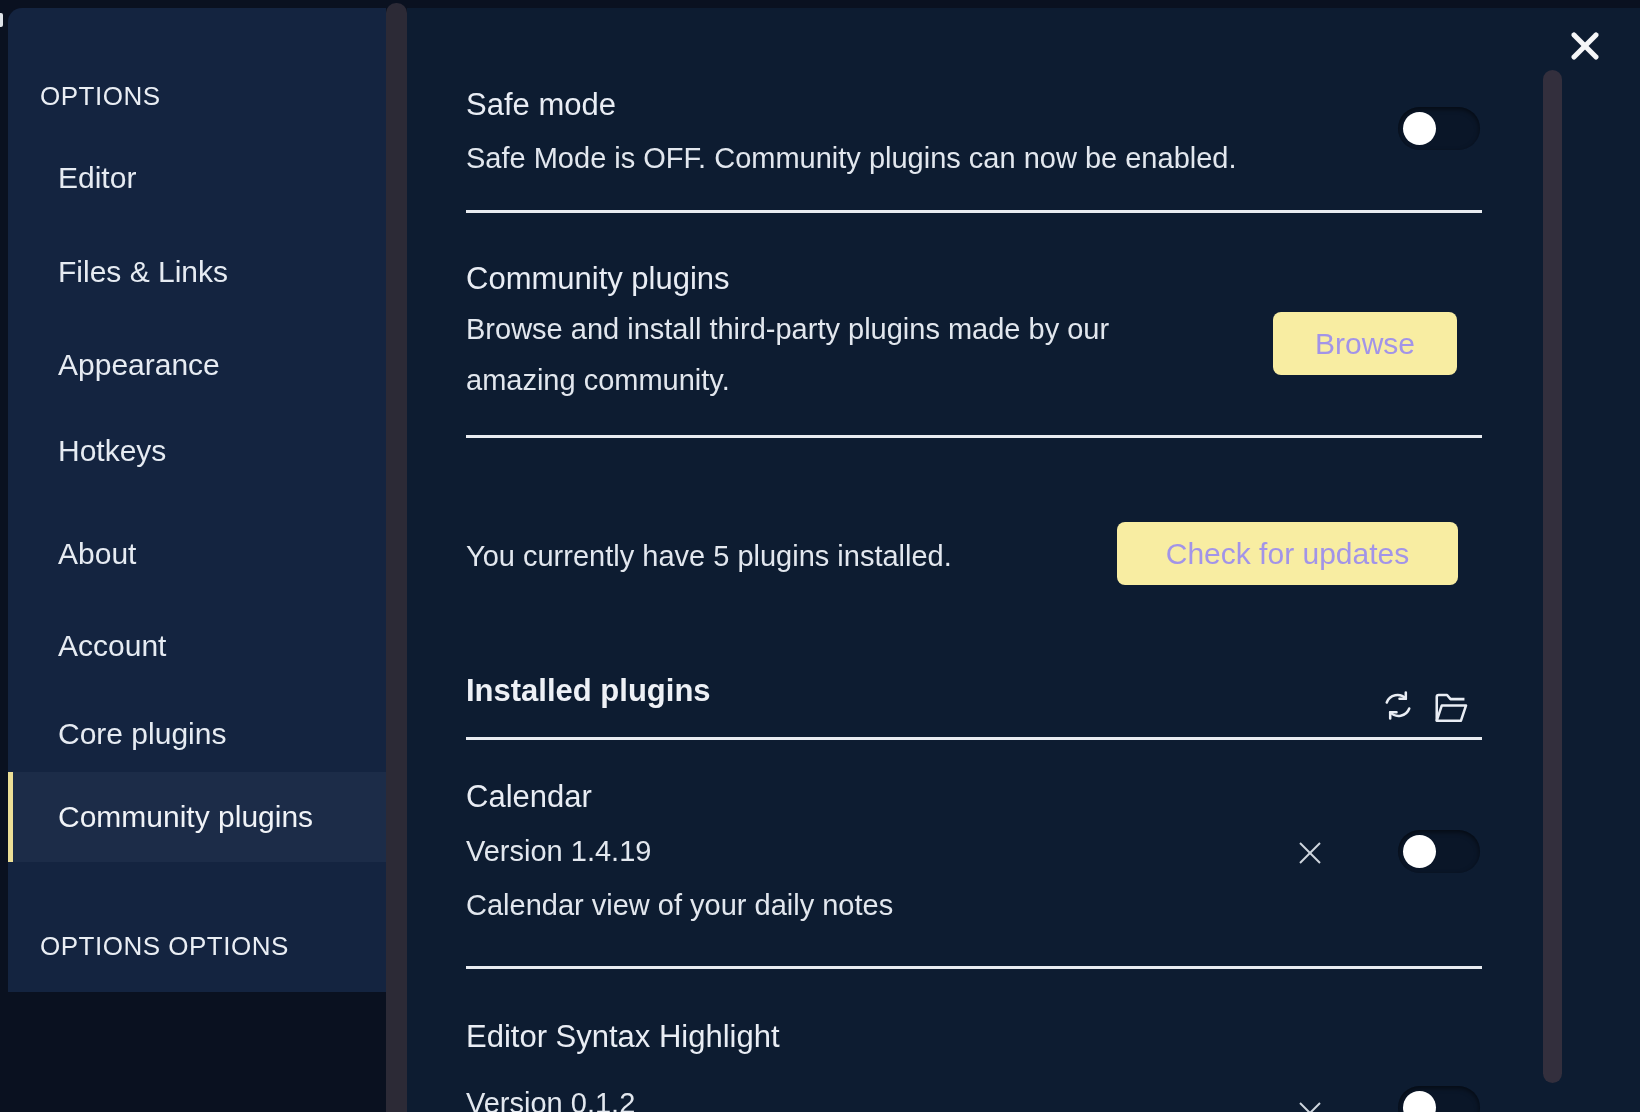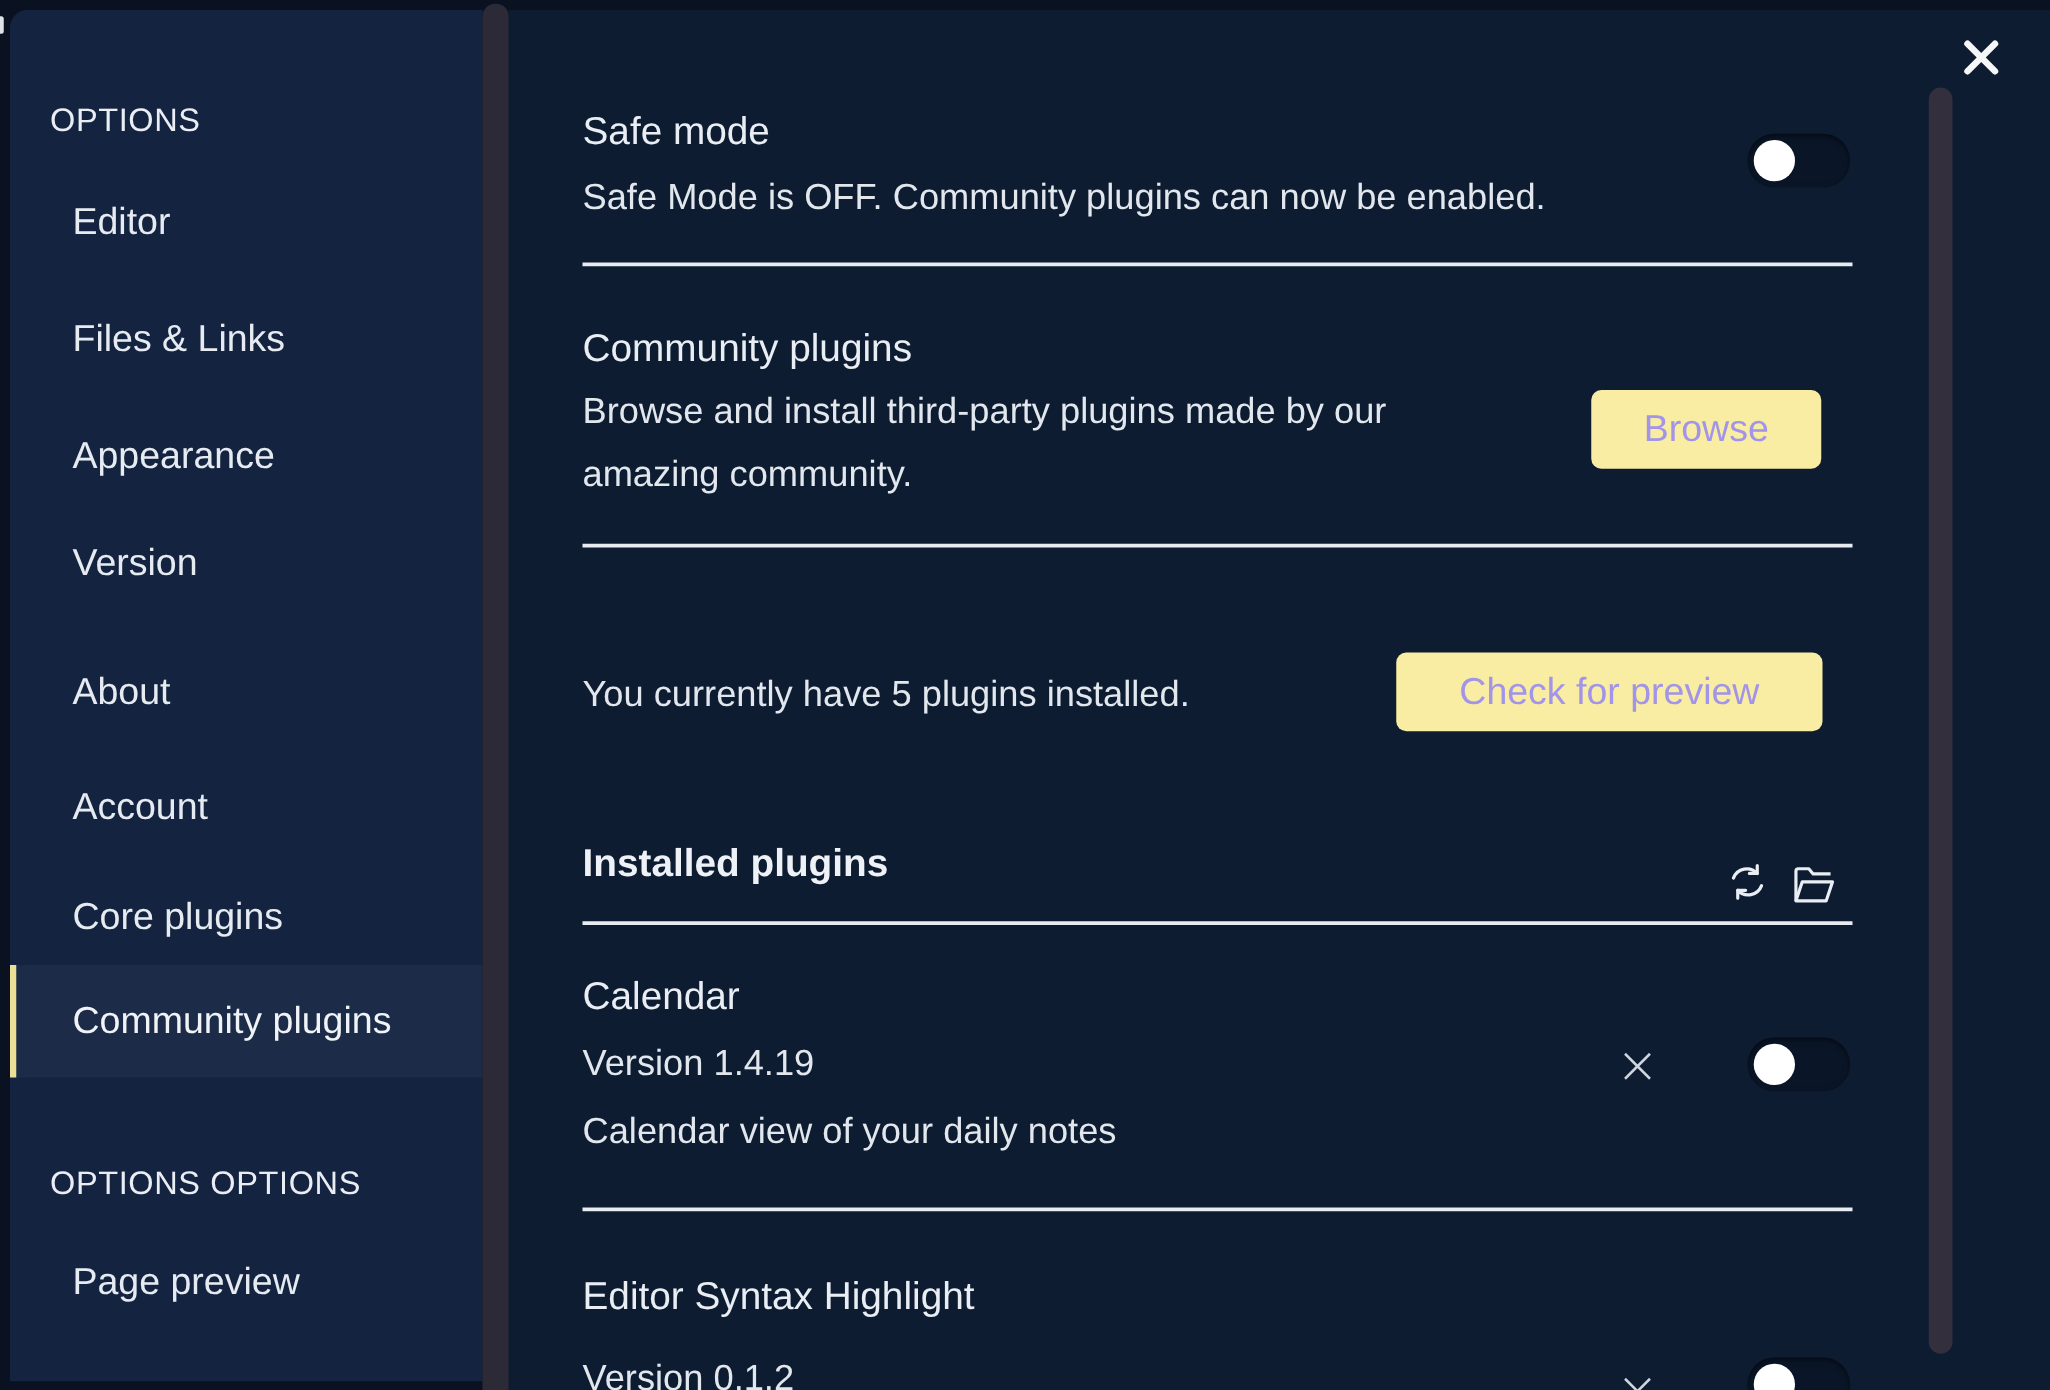--- a/index.html
+++ b/index.html
@@ -1,20 +1,20 @@
 <!DOCTYPE html>
 <html><head>
 <meta charset="utf-8">
 <style>
   html,body{margin:0;padding:0;width:1640px;height:1112px;overflow:hidden;
     font-family:"Liberation Sans", sans-serif;background:#0a1120;}
   .backdrop{position:fixed;left:0;top:0;width:1640px;height:1112px;background:#0a1120;}
   .notch{position:absolute;left:0;top:13px;width:3px;height:14px;background:#dfe3e8;border-radius:0 2px 2px 0;}
 
-  .sidebar{position:absolute;left:8px;top:8px;width:378px;height:1097px;background:#142440;
+  .sidebar{position:absolute;left:8px;top:8px;width:378px;height:984px;background:#142440;
     border-top-left-radius:14px;overflow:hidden;}
   .sb-header{position:absolute;left:32px;color:#eaeef4;font-size:26px;line-height:32px;letter-spacing:.5px;}
   .sb-item{position:absolute;left:50px;color:#e6ebf2;font-size:30px;line-height:36px;cursor:default;}
   .sb-selected{position:absolute;left:0;top:764px;width:378px;height:90px;background:#1c2c48;
     display:flex;align-items:center;}
   .sb-accent{position:absolute;left:0;top:0;bottom:0;width:5px;background:#ecdf96;}
   .sb-selected .label{margin-left:50px;color:#f0f3f7;font-size:30px;}
 
   .sb-band{position:absolute;left:386px;top:3px;width:21px;height:1109px;background:#2c2a36;
     border-radius:10px 10px 0 0;}
@@ -48,21 +48,21 @@
 
 <div class="backdrop">
   <div class="notch"></div>
 
   <div class="sidebar">
     <div class="sb-header" style="top:72px;">OPTIONS</div>
 
     <div class="sb-item" style="top:152px;">Editor</div>
     <div class="sb-item" style="top:246px;">Files &amp; Links</div>
     <div class="sb-item" style="top:339px;">Appearance</div>
-    <div class="sb-item" style="top:425px;">Version</div>
+    <div class="sb-item" style="top:425px;">Hotkeys</div>
     <div class="sb-item" style="top:528px;">About</div>
     <div class="sb-item" style="top:620px;">Account</div>
     <div class="sb-item" style="top:708px;">Core plugins</div>
 
     <div class="sb-selected">
       <div class="sb-accent"></div>
       <div class="label">Community plugins</div>
     </div>
 
     <div class="sb-header" style="top:922px;">OPTIONS OPTIONS</div>
@@ -86,21 +86,21 @@
       <div class="knob"></div>
     </div>
     <div class="divider" style="top:202px;"></div>
 
     <div class="name" style="top:252px;">Community plugins</div>
     <div class="desc" style="top:296px;width:700px;">Browse and install third-party plugins made by our amazing community.</div>
     <button class="btn btn-browse">Browse</button>
     <div class="divider" style="top:427px;"></div>
 
     <div class="desc" style="top:523px;">You currently have 5 plugins installed.</div>
-    <button class="btn btn-check">Check for preview</button>
+    <button class="btn btn-check">Check for updates</button>
 
     <div class="heading-bold" style="top:664px;">Installed plugins</div>
     <div class="icon-btn" style="left:973px;top:680px;">
       <svg width="36" height="38" viewBox="0 0 24 25">
         <g fill="none" stroke="#e9edf4" stroke-width="1.7" stroke-linecap="round" stroke-linejoin="round">
           <path d="M4.5 9.5 A 7.6 7.6 0 0 1 17.2 7"></path>
           <path d="M17.2 2.8 v4.2 h-4.2"></path>
           <path d="M19.5 13.5 A 7.6 7.6 0 0 1 6.8 16"></path>
           <path d="M6.8 20.2 v-4.2 h4.2"></path>
         </g>

